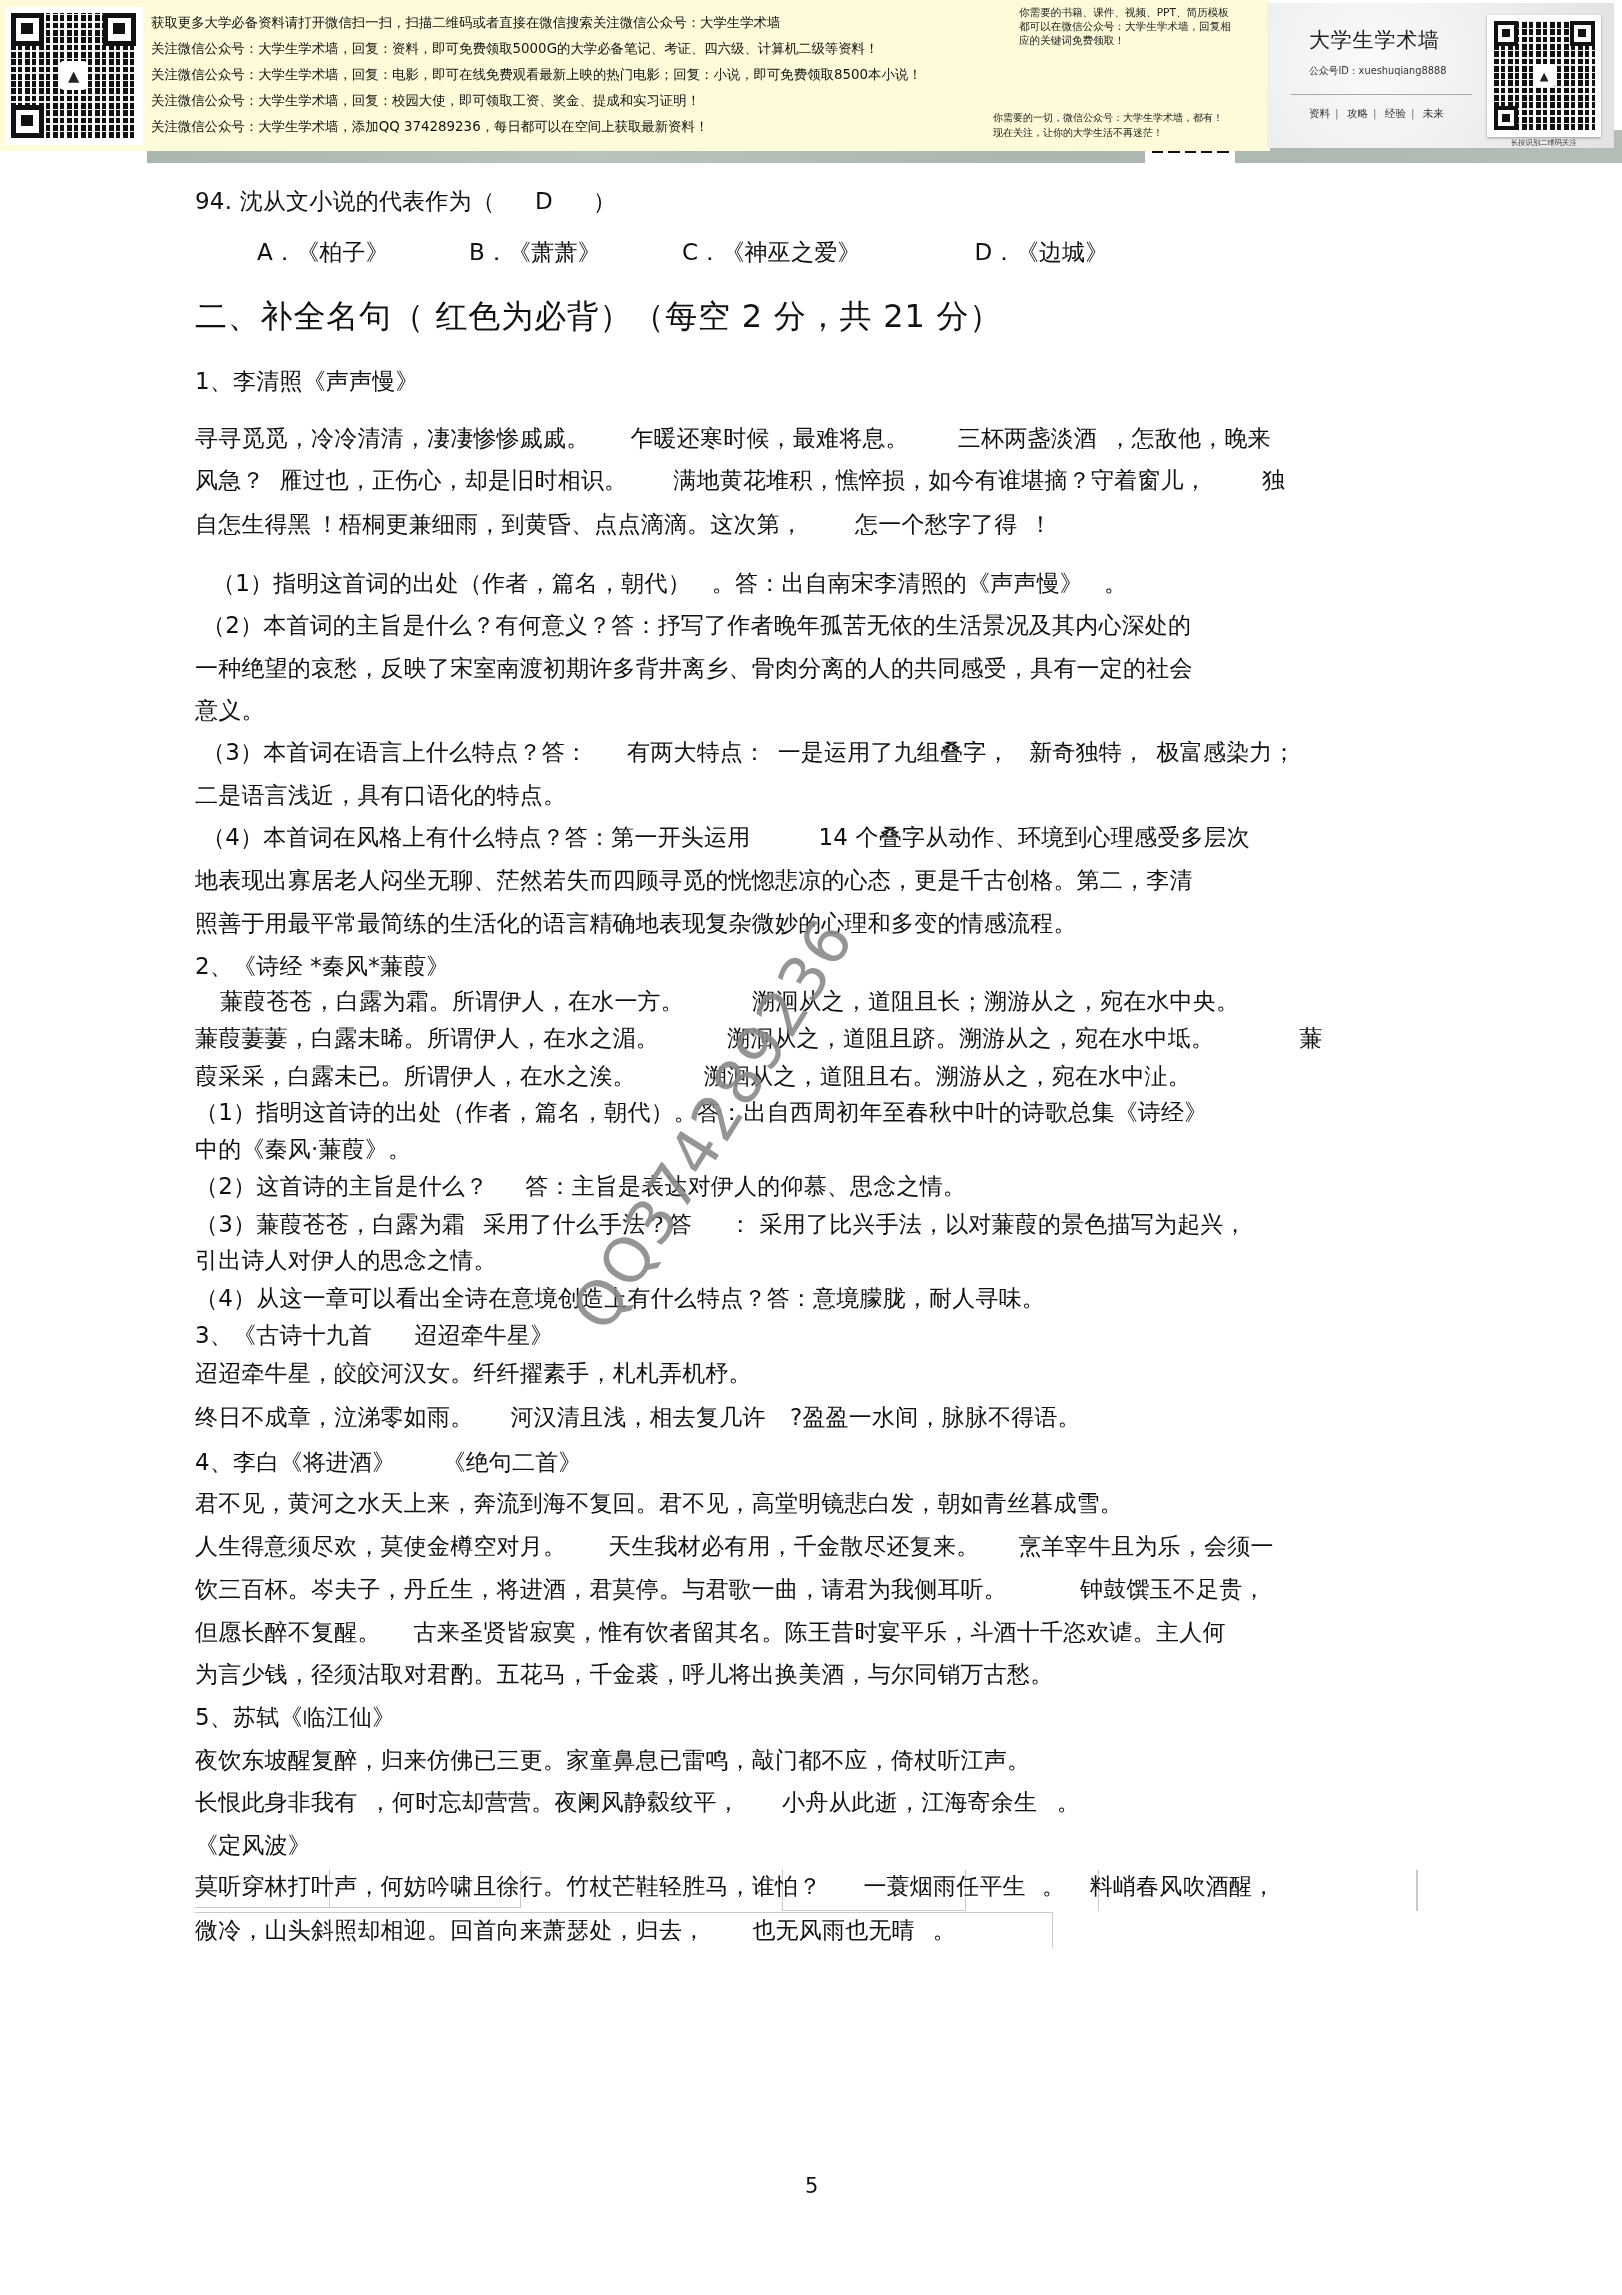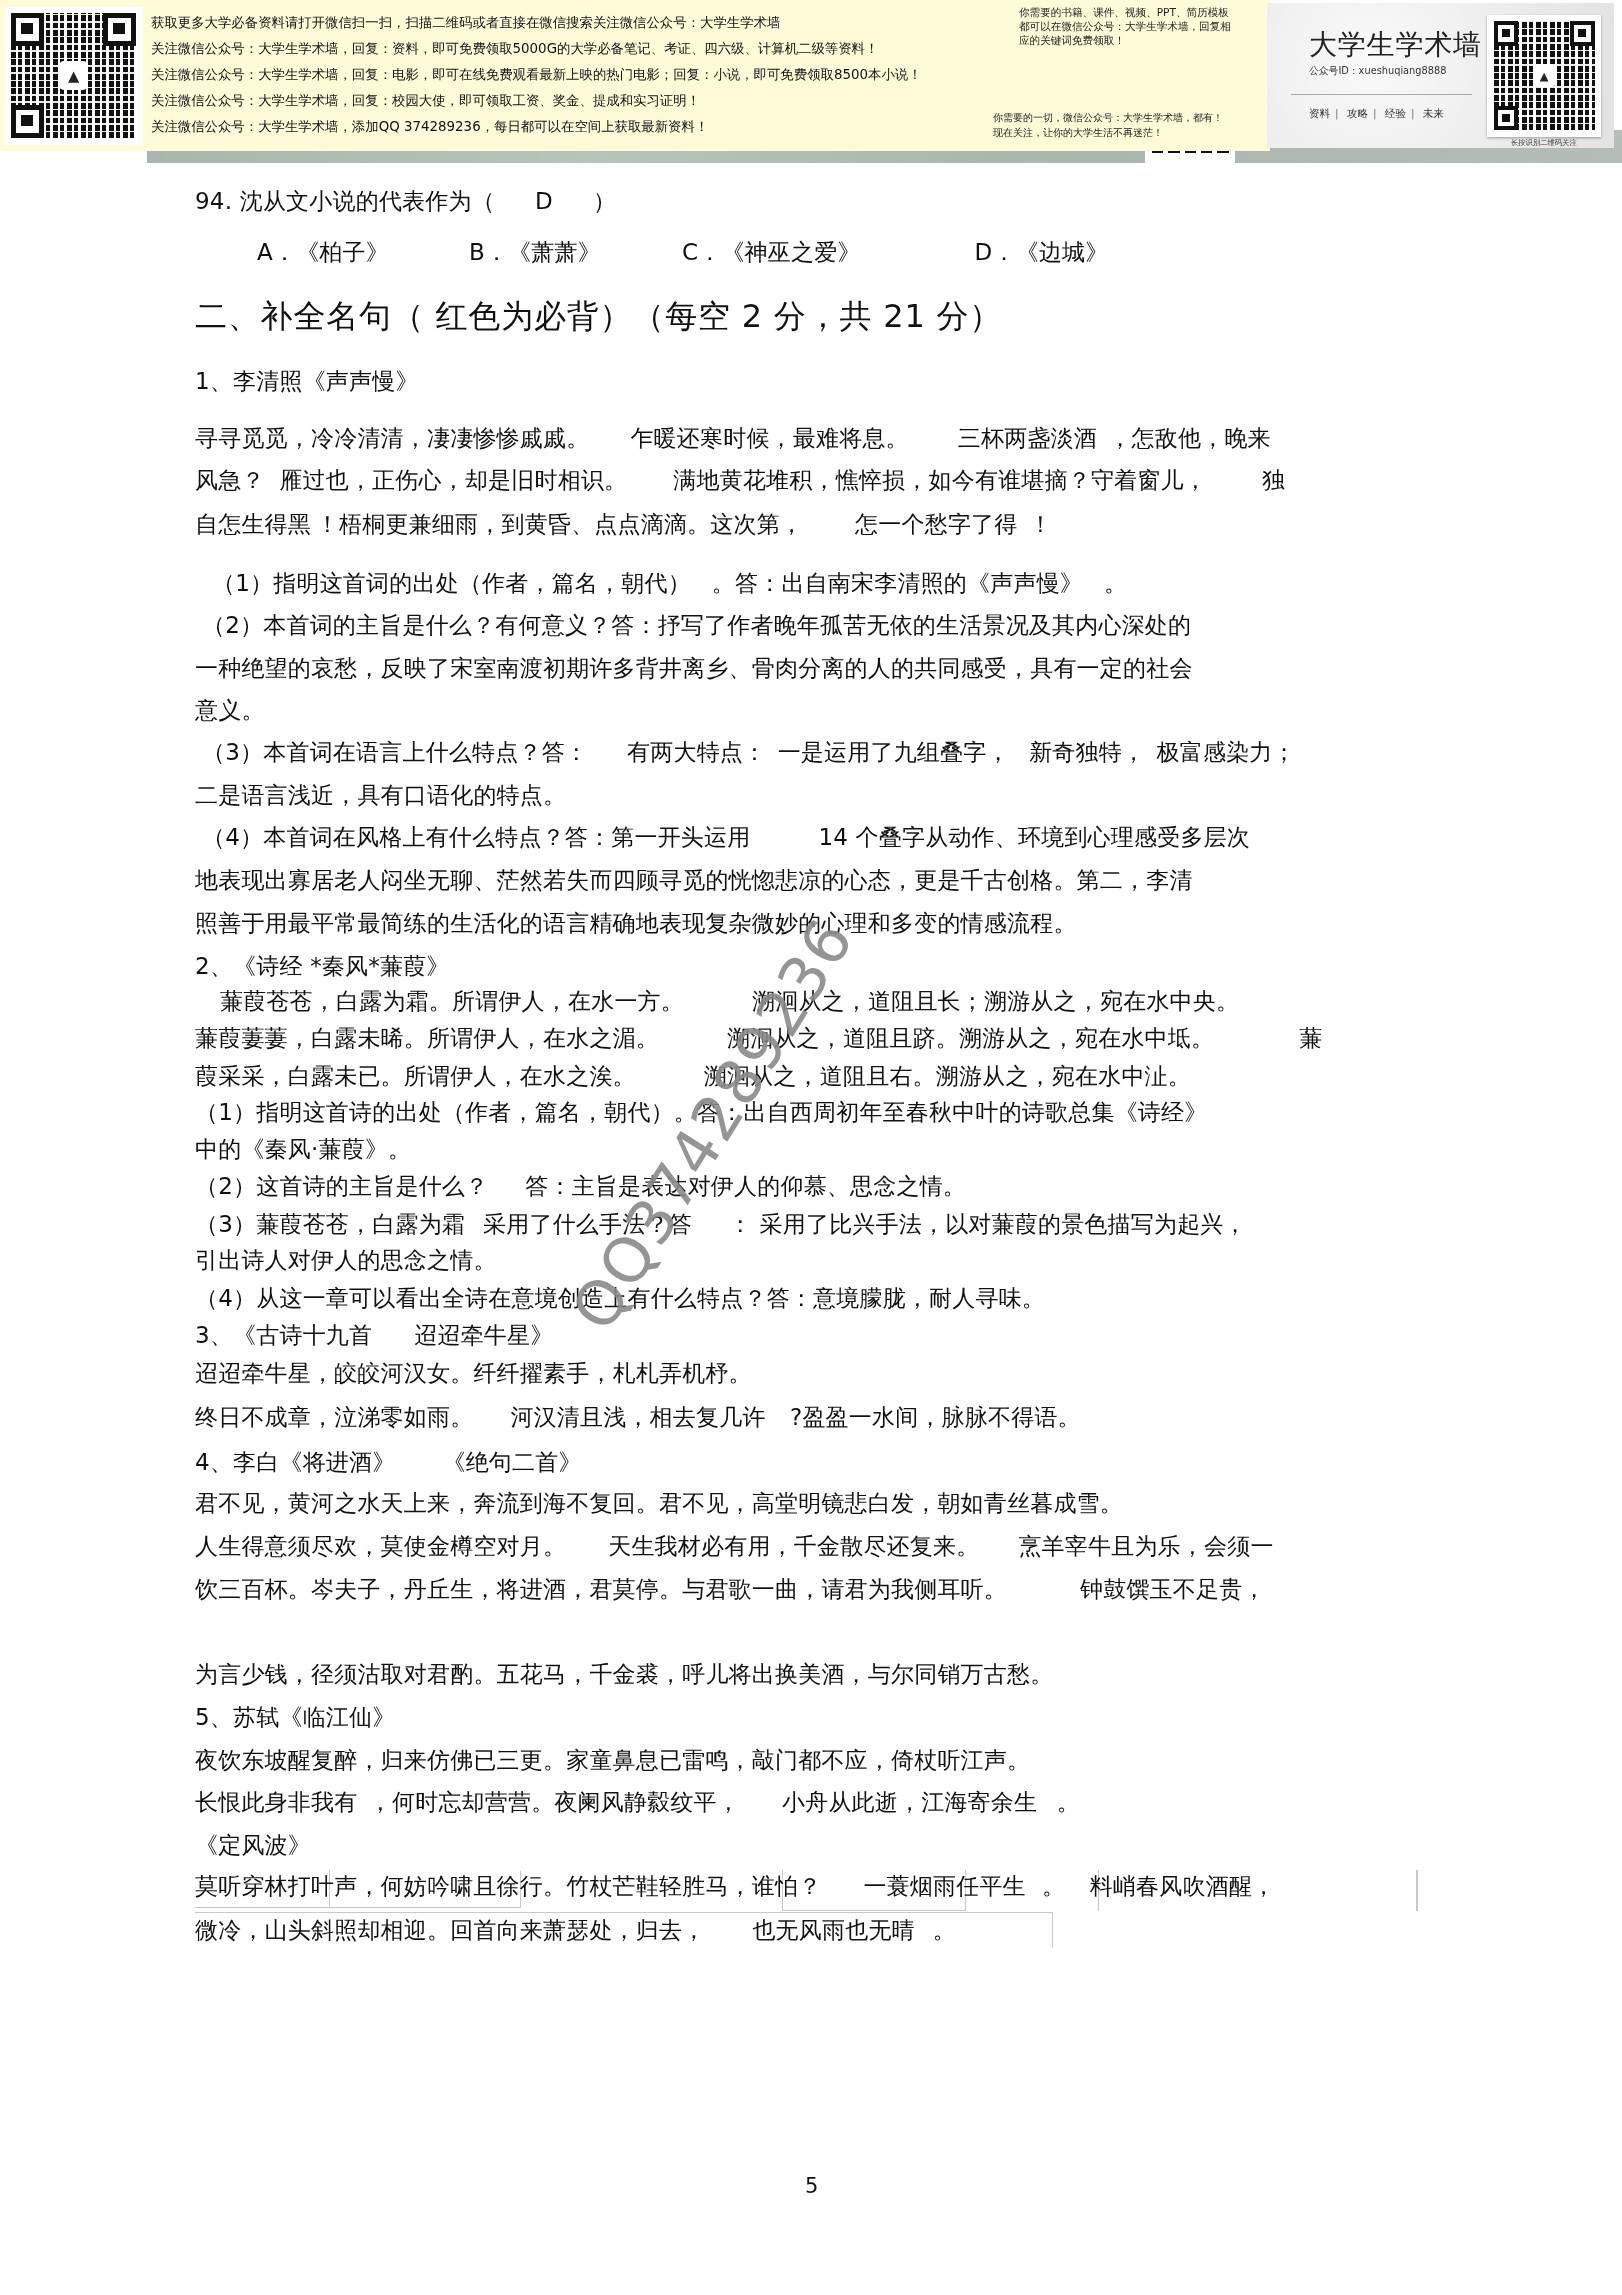--- a/index.html
+++ b/index.html
@@ -24,21 +24,21 @@
   .qr .finder::after { content:""; position:absolute; left:4.9px; top:4.9px; width:11.4px; height:11.4px; background:#111; }
   .qr .f1 { left: 0; top: 0; } .qr .f2 { right: 0; top: 0; } .qr .f3 { left: 0; bottom: 0; }
   .qr .logo { position:absolute; left:50%; top:50%; width:29px; height:29px; margin:-14.7px 0 0 -14.7px; background:#fff; border-radius:4.9px;
     display:flex; align-items:center; justify-content:center; font-size:14.7px; color:#222; }
   .banner-lines { position: absolute; left: 151px; top: 9.8px; }
   .banner-lines div { font-size: 13.4px; line-height: 26px; color: #111; white-space: nowrap; font-family: "DejaVu Sans", sans-serif; }
   .banner-right-text { position: absolute; left: 1019px; top: 4.9px; font-size: 10.6px; line-height: 14px; color: #222; }
   .banner-right-text2 { position: absolute; left: 993px; top: 111px; font-size: 10px; line-height: 14.7px; color: #222; }
   .promo-card { position: absolute; left: 1267px; top: 3.3px; width: 347px; height: 145px;
     background: radial-gradient(circle at 30% 40%, #fafafa, #e9e9e9 70%, #e2e2e2); }
-  .promo-title { position:absolute; left: 42px; top: 23px; font-size: 28px; color:#222; letter-spacing: 0.8px; }
+  .promo-title { position:absolute; left: 42px; top: 23px; font-size: 21px; color:#222; letter-spacing: 0.8px; }
   .promo-id { position:absolute; left: 42px; top: 62px; font-size: 9.8px; color:#333; }
   .promo-divider { position:absolute; left: 24.4px; top: 91px; width: 181px; height: 0.8px; background:#aaa; }
   .promo-links { position:absolute; left: 42px; top: 104px; font-size: 10.6px; color:#333; }
   .promo-links span.sep { color:#777; margin: 0 4.9px; }
   .qr-right { position:absolute; left: 220px; top: 11.4px; width: 114px; height: 122px; background:#fff;
     box-shadow: 0 0.8px 2.4px rgba(0,0,0,.35); padding: 6.5px; }
   .qr-right .qr .finder { width: 24.4px; height: 24.4px; border-width: 4.1px; }
   .qr-right .qr .finder::after { left:4.1px; top:4.1px; width:8.1px; height:8.1px; }
   .qr-right .qr .logo { width: 23px; height:23px; margin:-11.4px 0 0 -11.4px; font-size: 11.4px; }
   .promo-caption { position:absolute; left: 244px; top: 135px; font-size: 7.3px; color:#333; }
@@ -182,20 +182,23 @@
   <div class="ln" style="top:1449px">
     <span>4、李白《将进酒》</span><span class="gap" style="width:47px"></span><span>《绝句二首》</span>
   </div>
   <div class="ln" style="top:1490px">君不见，黄河之水天上来，奔流到海不复回。君不见，高堂明镜悲白发，朝如青丝暮成雪。</div>
   <div class="ln" style="top:1576px">
     <span>饮三百杯。岑夫子，丹丘生，将进酒，君莫停。与君歌一曲，请君为我侧耳听。</span><span class="gap" style="width:73px"></span><span>钟鼓馔玉不足贵，</span>
   </div>
   <div class="ln" style="top:1533px">
     <span>人生得意须尽欢，莫使金樽空对月。</span><span class="gap" style="width:42px"></span><span>天生我材必有用，千金散尽还复来。</span><span class="gap" style="width:39px"></span><span>烹羊宰牛且为乐，会须一</span>
   </div>
+  <div class="ln" style="top:1619px">
+    <span>但愿长醉不复醒。</span><span class="gap" style="width:33px"></span><span>古来圣贤皆寂寞，惟有饮者留其名。陈王昔时宴平乐，斗酒十千恣欢谑。主人何</span>
+  </div>
   <div class="ln" style="top:1661px">为言少钱，径须沽取对君酌。五花马，千金裘，呼儿将出换美酒，与尔同销万古愁。</div>
 
   <div class="ln" style="top:1704px">5、苏轼《临江仙》</div>
   <div class="ln" style="top:1789px">
     <span>长恨此身非我有</span><span class="gap" style="width:11.4px"></span><span>，何时忘却营营。夜阑风静縠纹平，</span><span class="gap" style="width:42px"></span><span>小舟从此逝，江海寄余生</span><span class="gap" style="width:19.5px"></span><span>。</span>
   </div>
   <div class="ln" style="top:1747px">夜饮东坡醒复醉，归来仿佛已三更。家童鼻息已雷鸣，敲门都不应，倚杖听江声。</div>
 
   <div class="ln" style="top:1832px">《定风波》</div>
 

